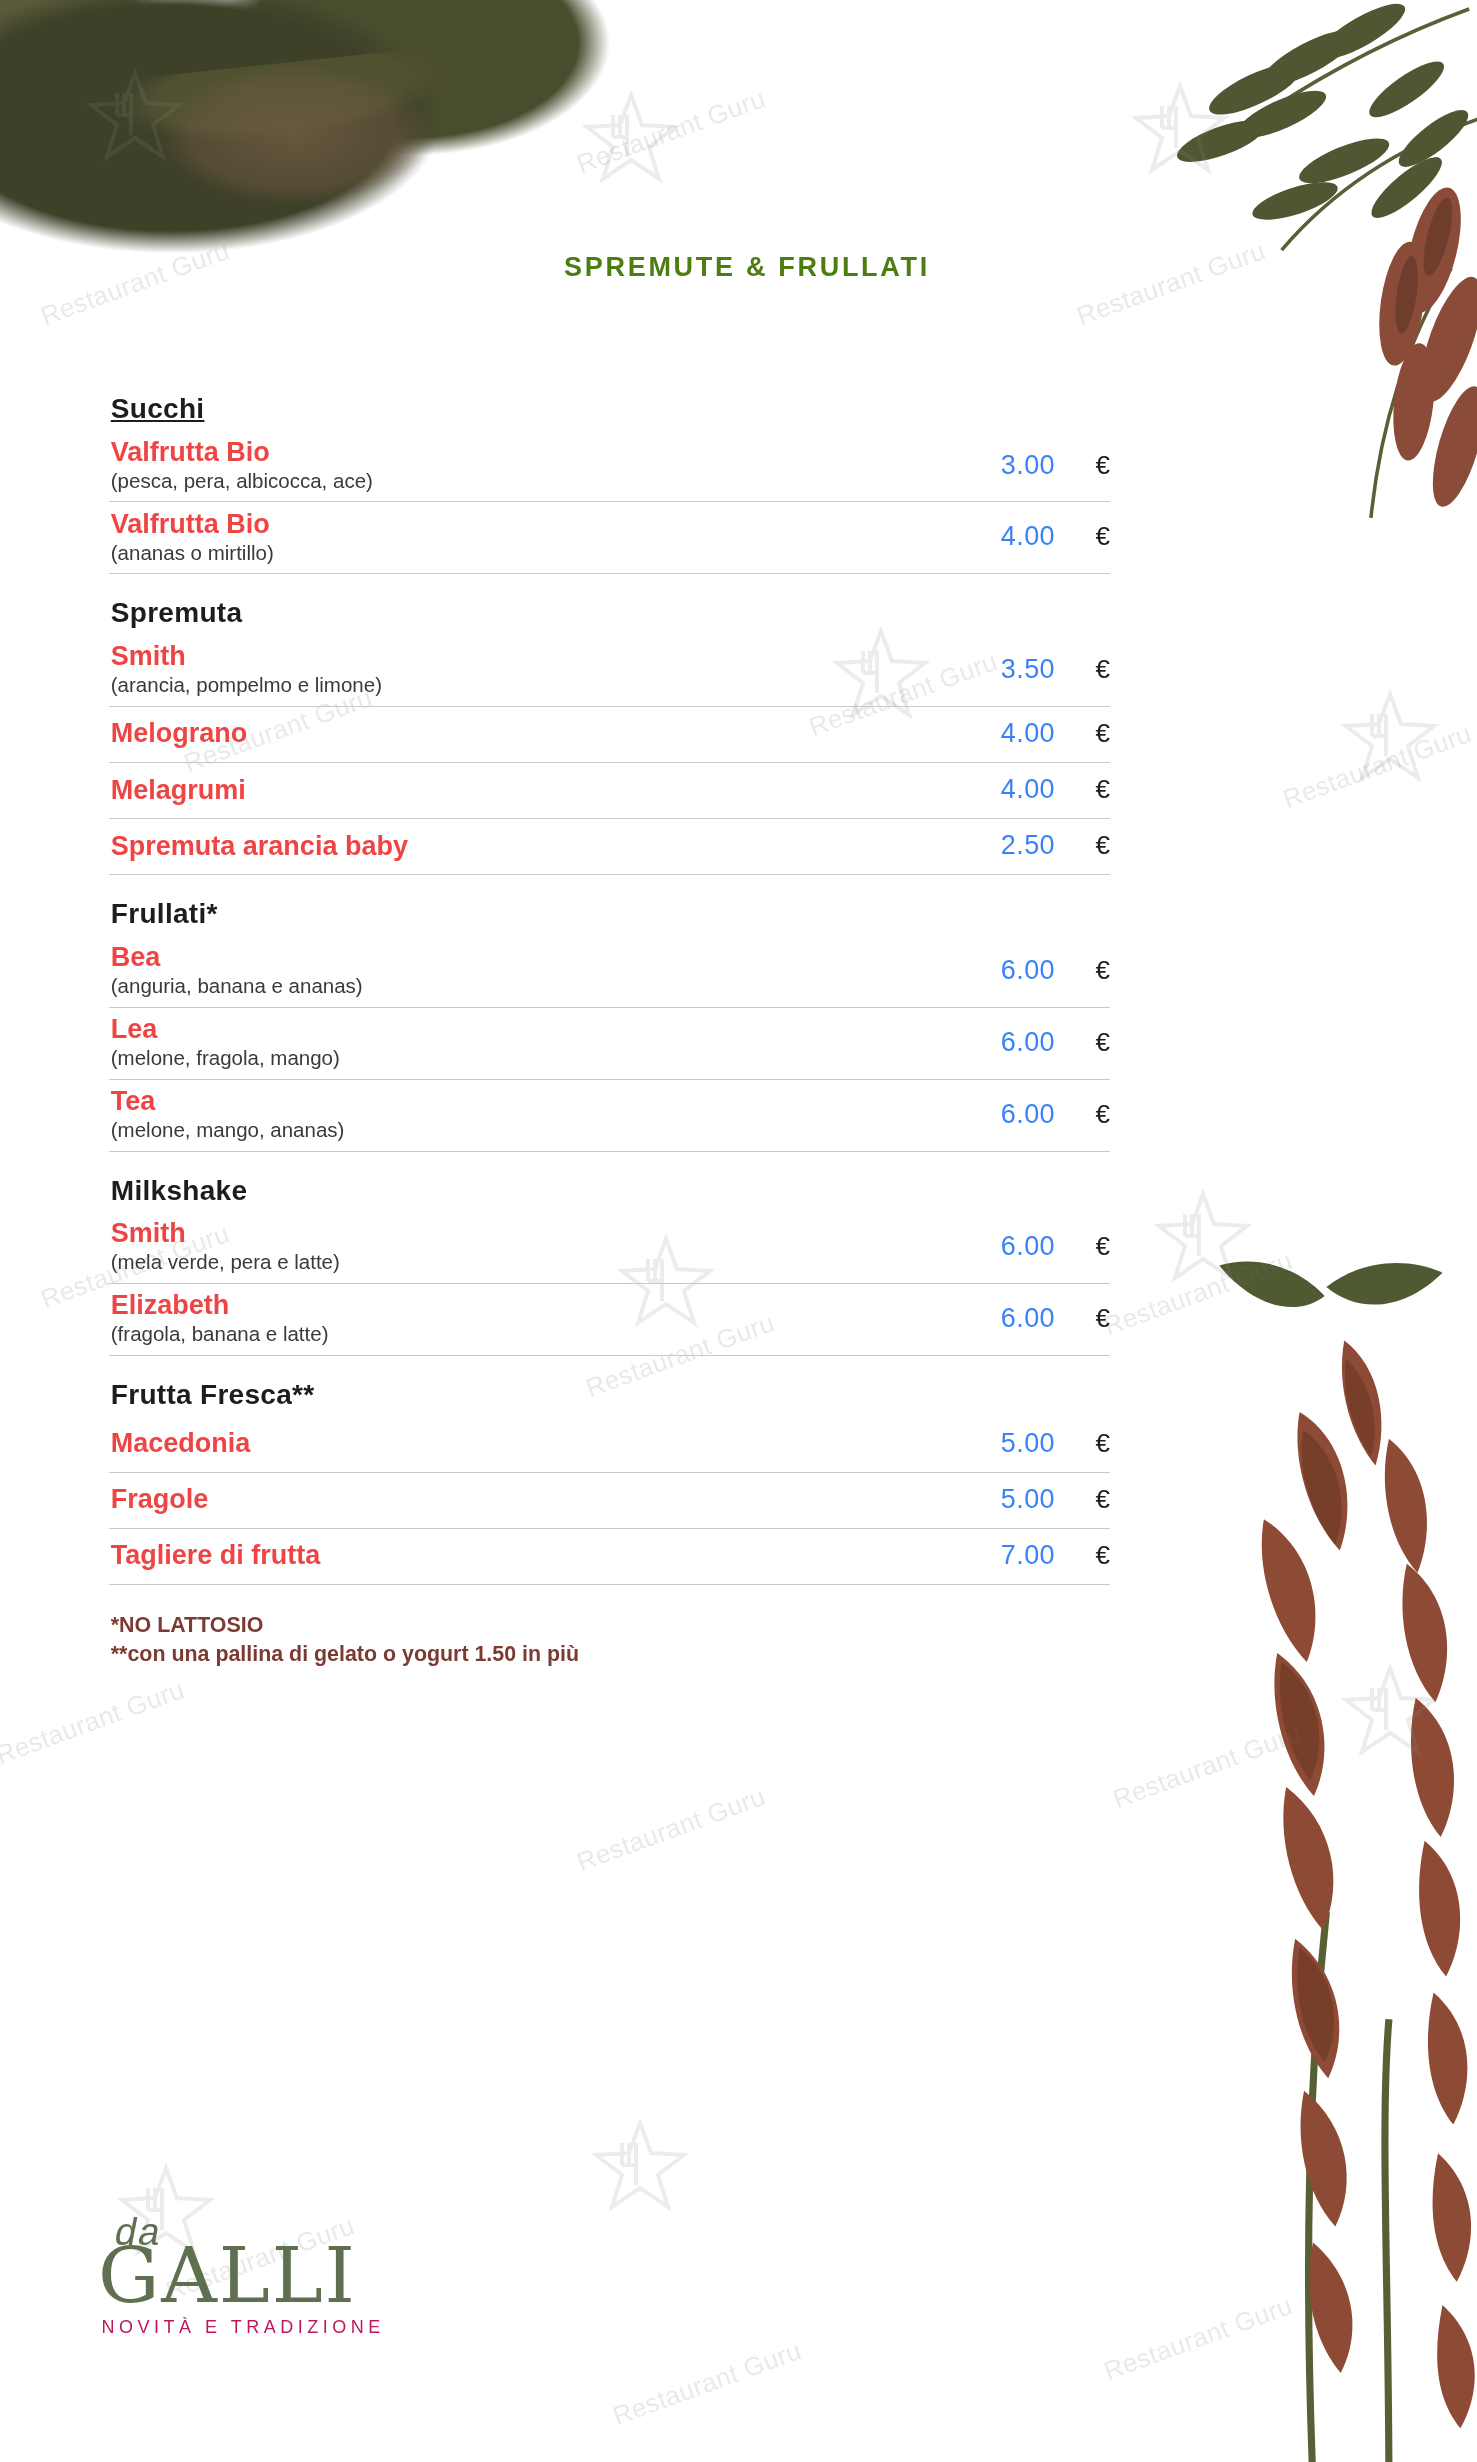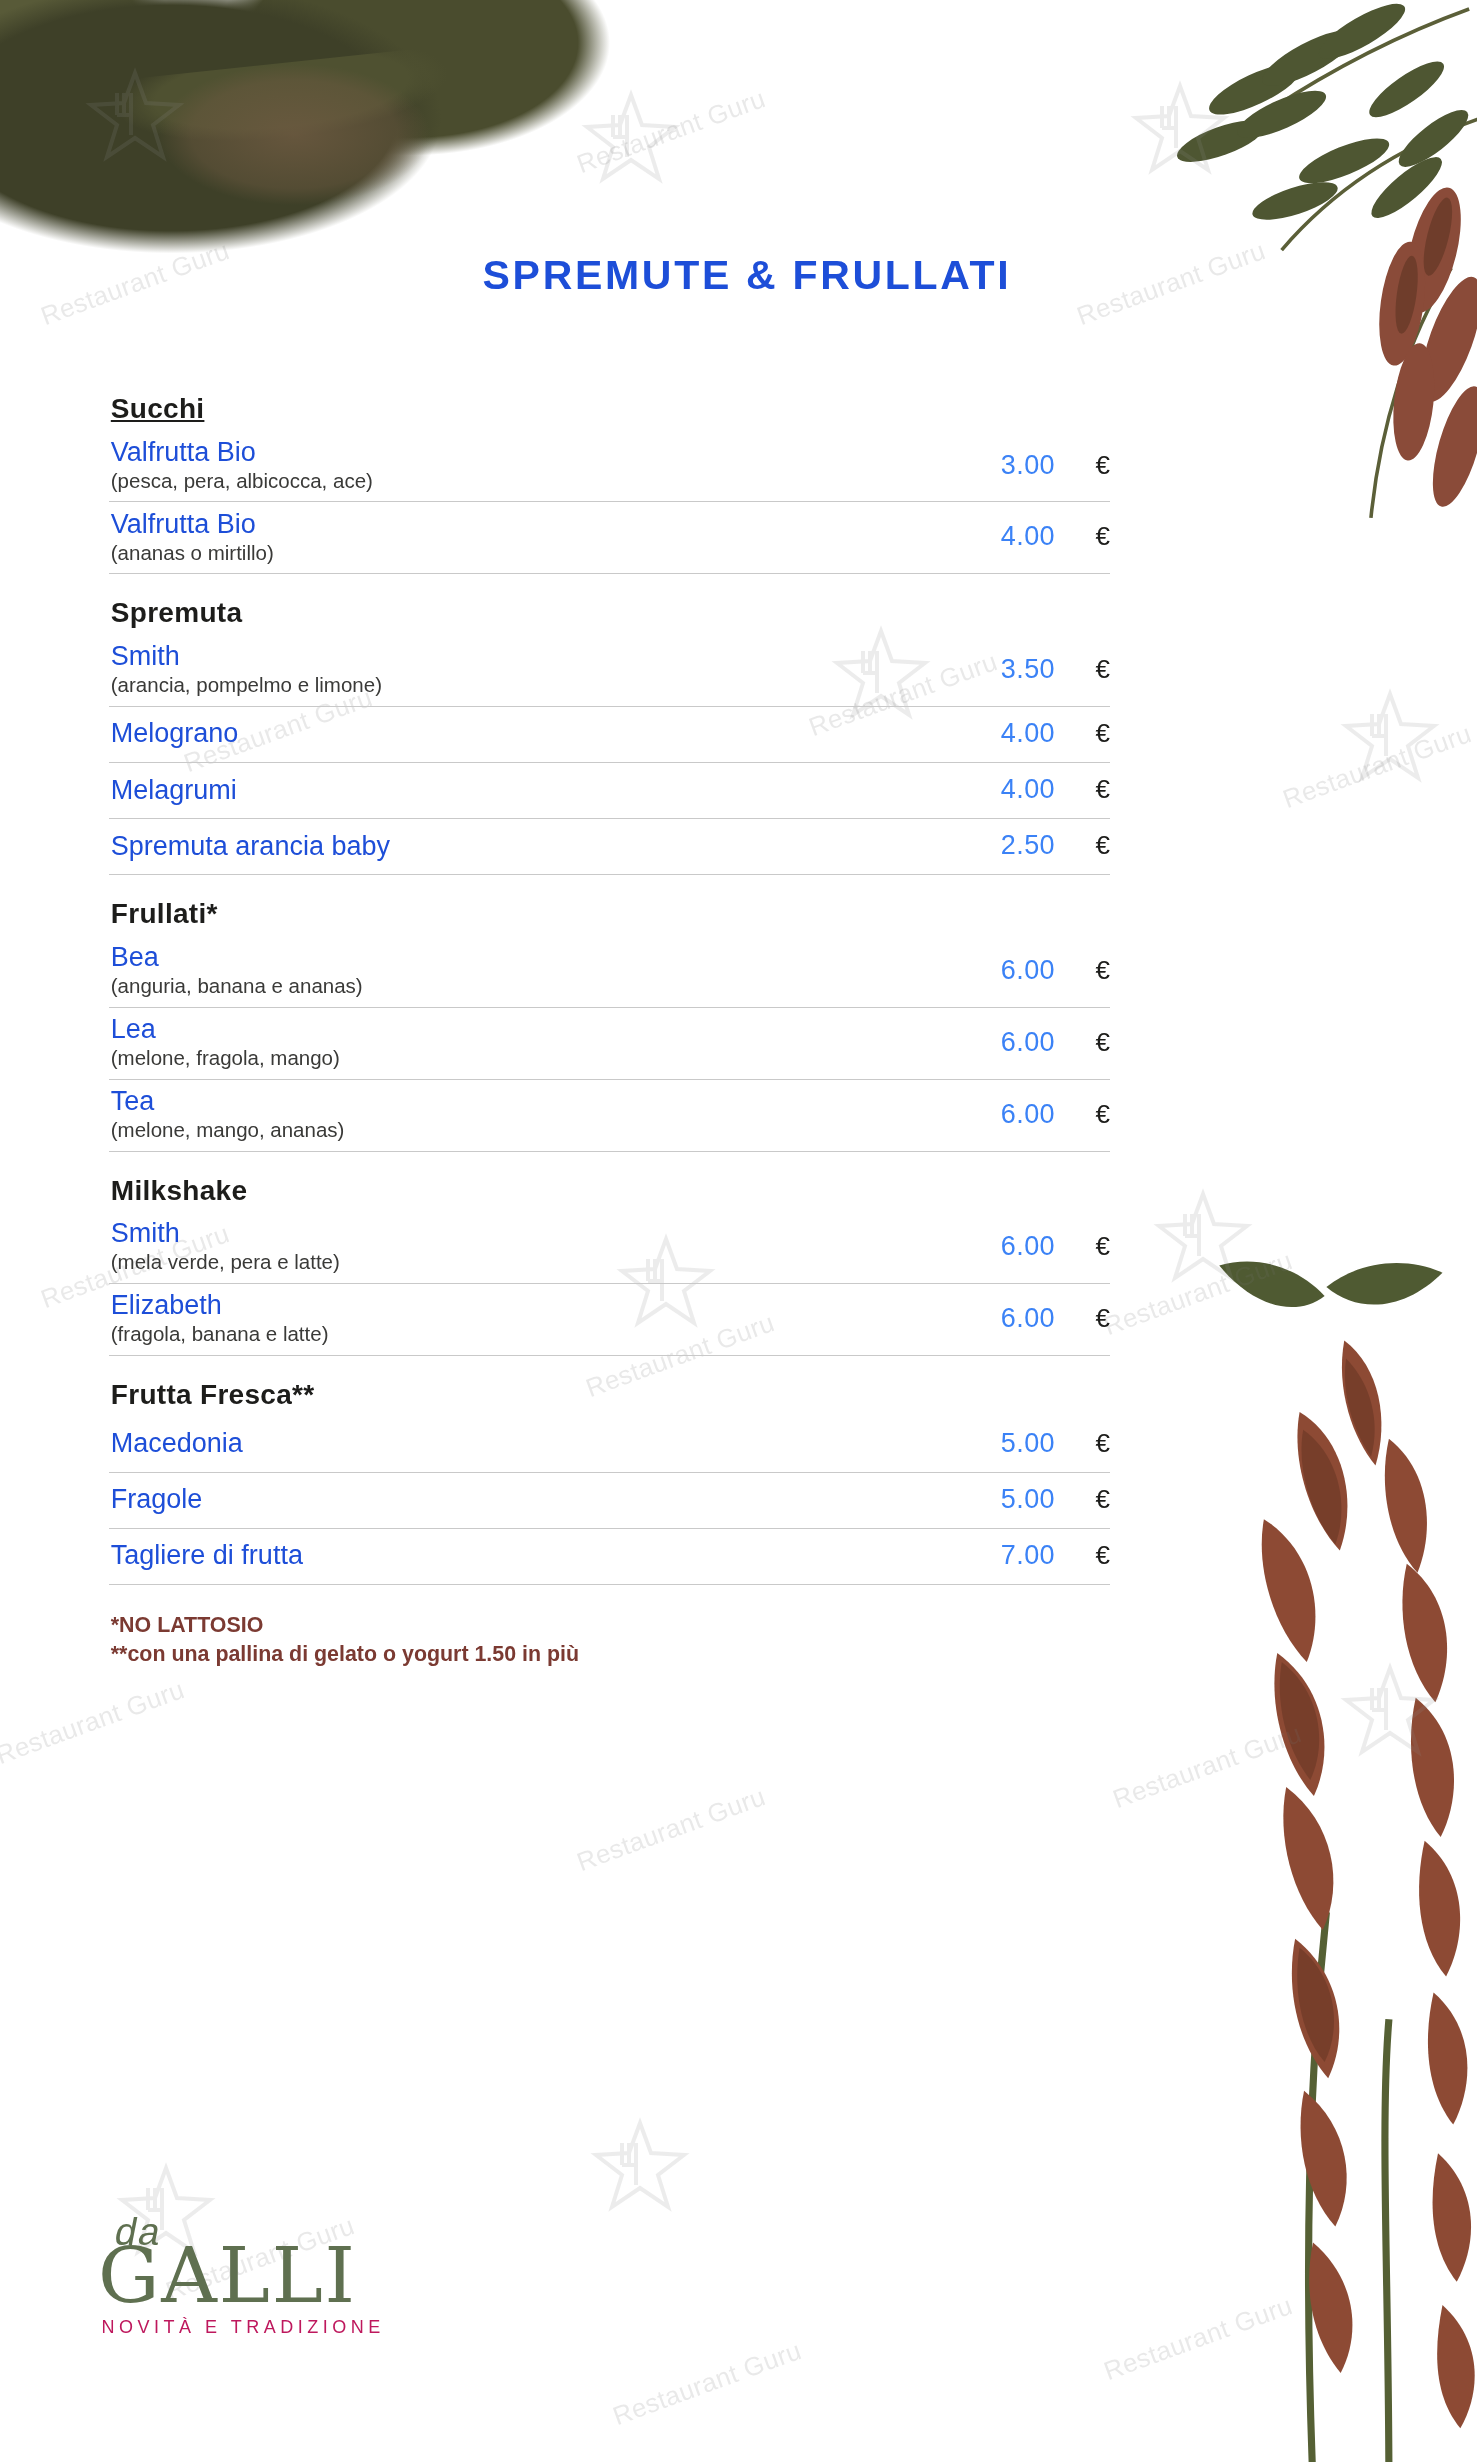--- a/index.html
+++ b/index.html
@@ -77,24 +77,24 @@
   .sheet {
     position: absolute;
     inset: 0;
     z-index: 8;
   }
   .page-title {
     position: absolute;
     left: 16px; right: 0;
     top: 252px;
     text-align: center;
-    font-size: 41px;
+    font-size: 27px;
     font-weight: bold;
     letter-spacing: 2.7px;
-    color: #1d4ed8;
+    color: #4d7c0f;
   }
   .menu {
     position: absolute;
     left: 109px;
     top: 393px;
     width: 1001px;
   }
   .group-title {
     font-size: 28px;
     font-weight: bold;
@@ -110,23 +110,23 @@
     border-bottom: 0.9px solid #c9c9c9;
     padding: 6.3px 0 8px 0;
     min-height: 41px;
   }
   .row .names {
     flex: 1 1 auto;
     padding-left: 1.8px;
   }
   .dish {
     font-size: 27px;
-    color: #1d4ed8;
+    color: #ef4444;
     line-height: 1.12;
-    font-weight: 400;
+    font-weight: 700;
   }
   .desc {
     font-size: 20.5px;
     color: #3a3a38;
     line-height: 1.2;
     margin-top: 1.8px;
   }
   .price {
     flex: 0 0 auto;
     width: 107px;

